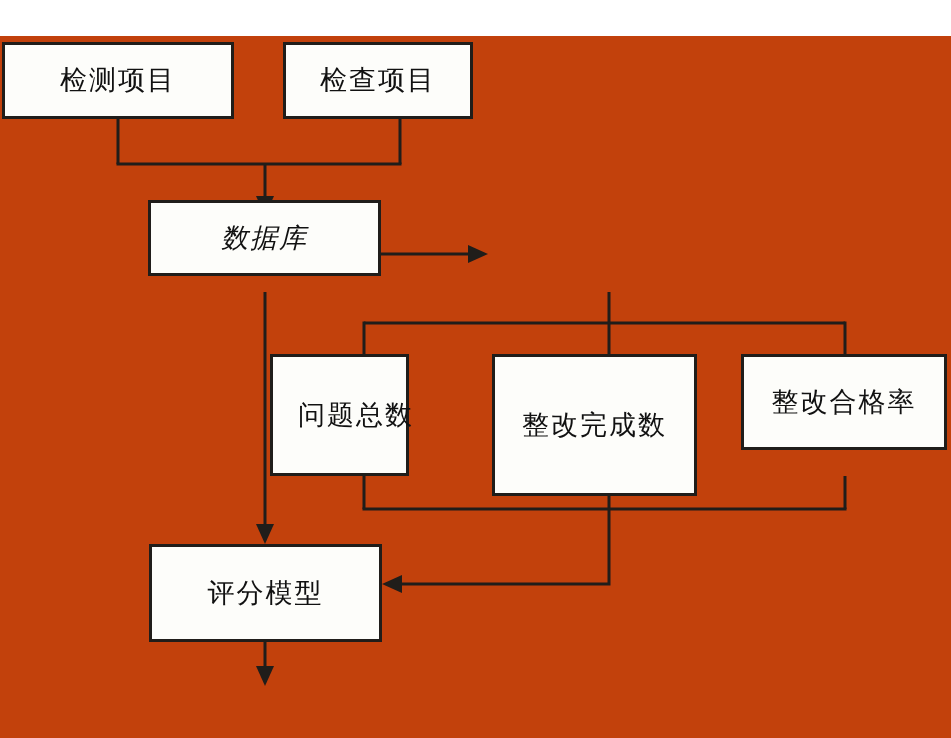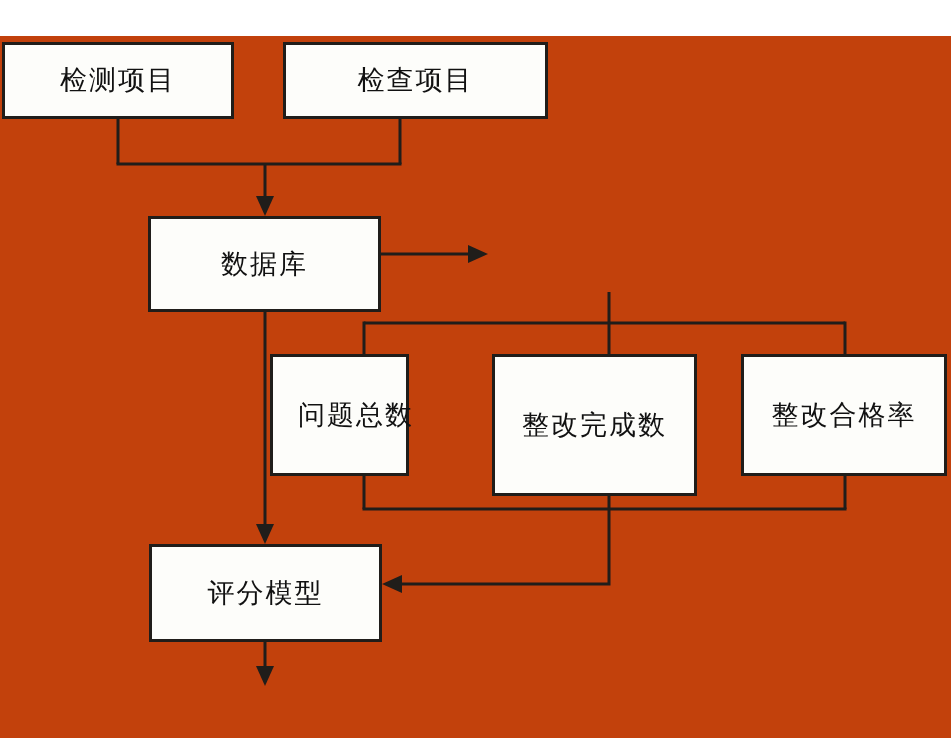--- a/index.html
+++ b/index.html
@@ -87,38 +87,38 @@
     <polygon class="conn-arrowhead" points="265,508 256,488 274,488"></polygon>
 
     <path class="conn-line" d="M 265 590 L 265 642"></path>
     <polygon class="conn-arrowhead" points="265,650 256,630 274,630"></polygon>
   </svg>
 
   <div class="node-box" style="left:2px; top:6px; width:232px; height:77px;">
     <span class="node-label">检测项目</span>
   </div>
 
-  <div class="node-box" style="left:283px; top:6px; width:265px; height:77px;">
+  <div class="node-box" style="left:283px; top:6px; width:190px; height:77px;">
     <span class="node-label">检查项目</span>
   </div>
 
-  <div class="node-box" style="left:148px; top:180px; width:233px; height:96px;">
+  <div class="node-box" style="left:148px; top:164px; width:233px; height:76px;font-style:italic;">
     <span class="node-label">数据库</span>
   </div>
 
 
   <div class="node-box" style="left:270px; top:318px; width:139px; height:122px;padding-left:33px;">
     <span class="node-label">问题总数</span>
   </div>
 
   <div class="node-box" style="left:492px; top:318px; width:205px; height:142px;">
     <span class="node-label">整改完成数</span>
   </div>
 
-  <div class="node-box" style="left:741px; top:318px; width:206px; height:122px;">
+  <div class="node-box" style="left:741px; top:318px; width:206px; height:96px;">
     <span class="node-label">整改合格率</span>
   </div>
 
   <div class="node-box" style="left:149px; top:508px; width:233px; height:98px;">
     <span class="node-label">评分模型</span>
   </div>
 
 
 </div>
 

